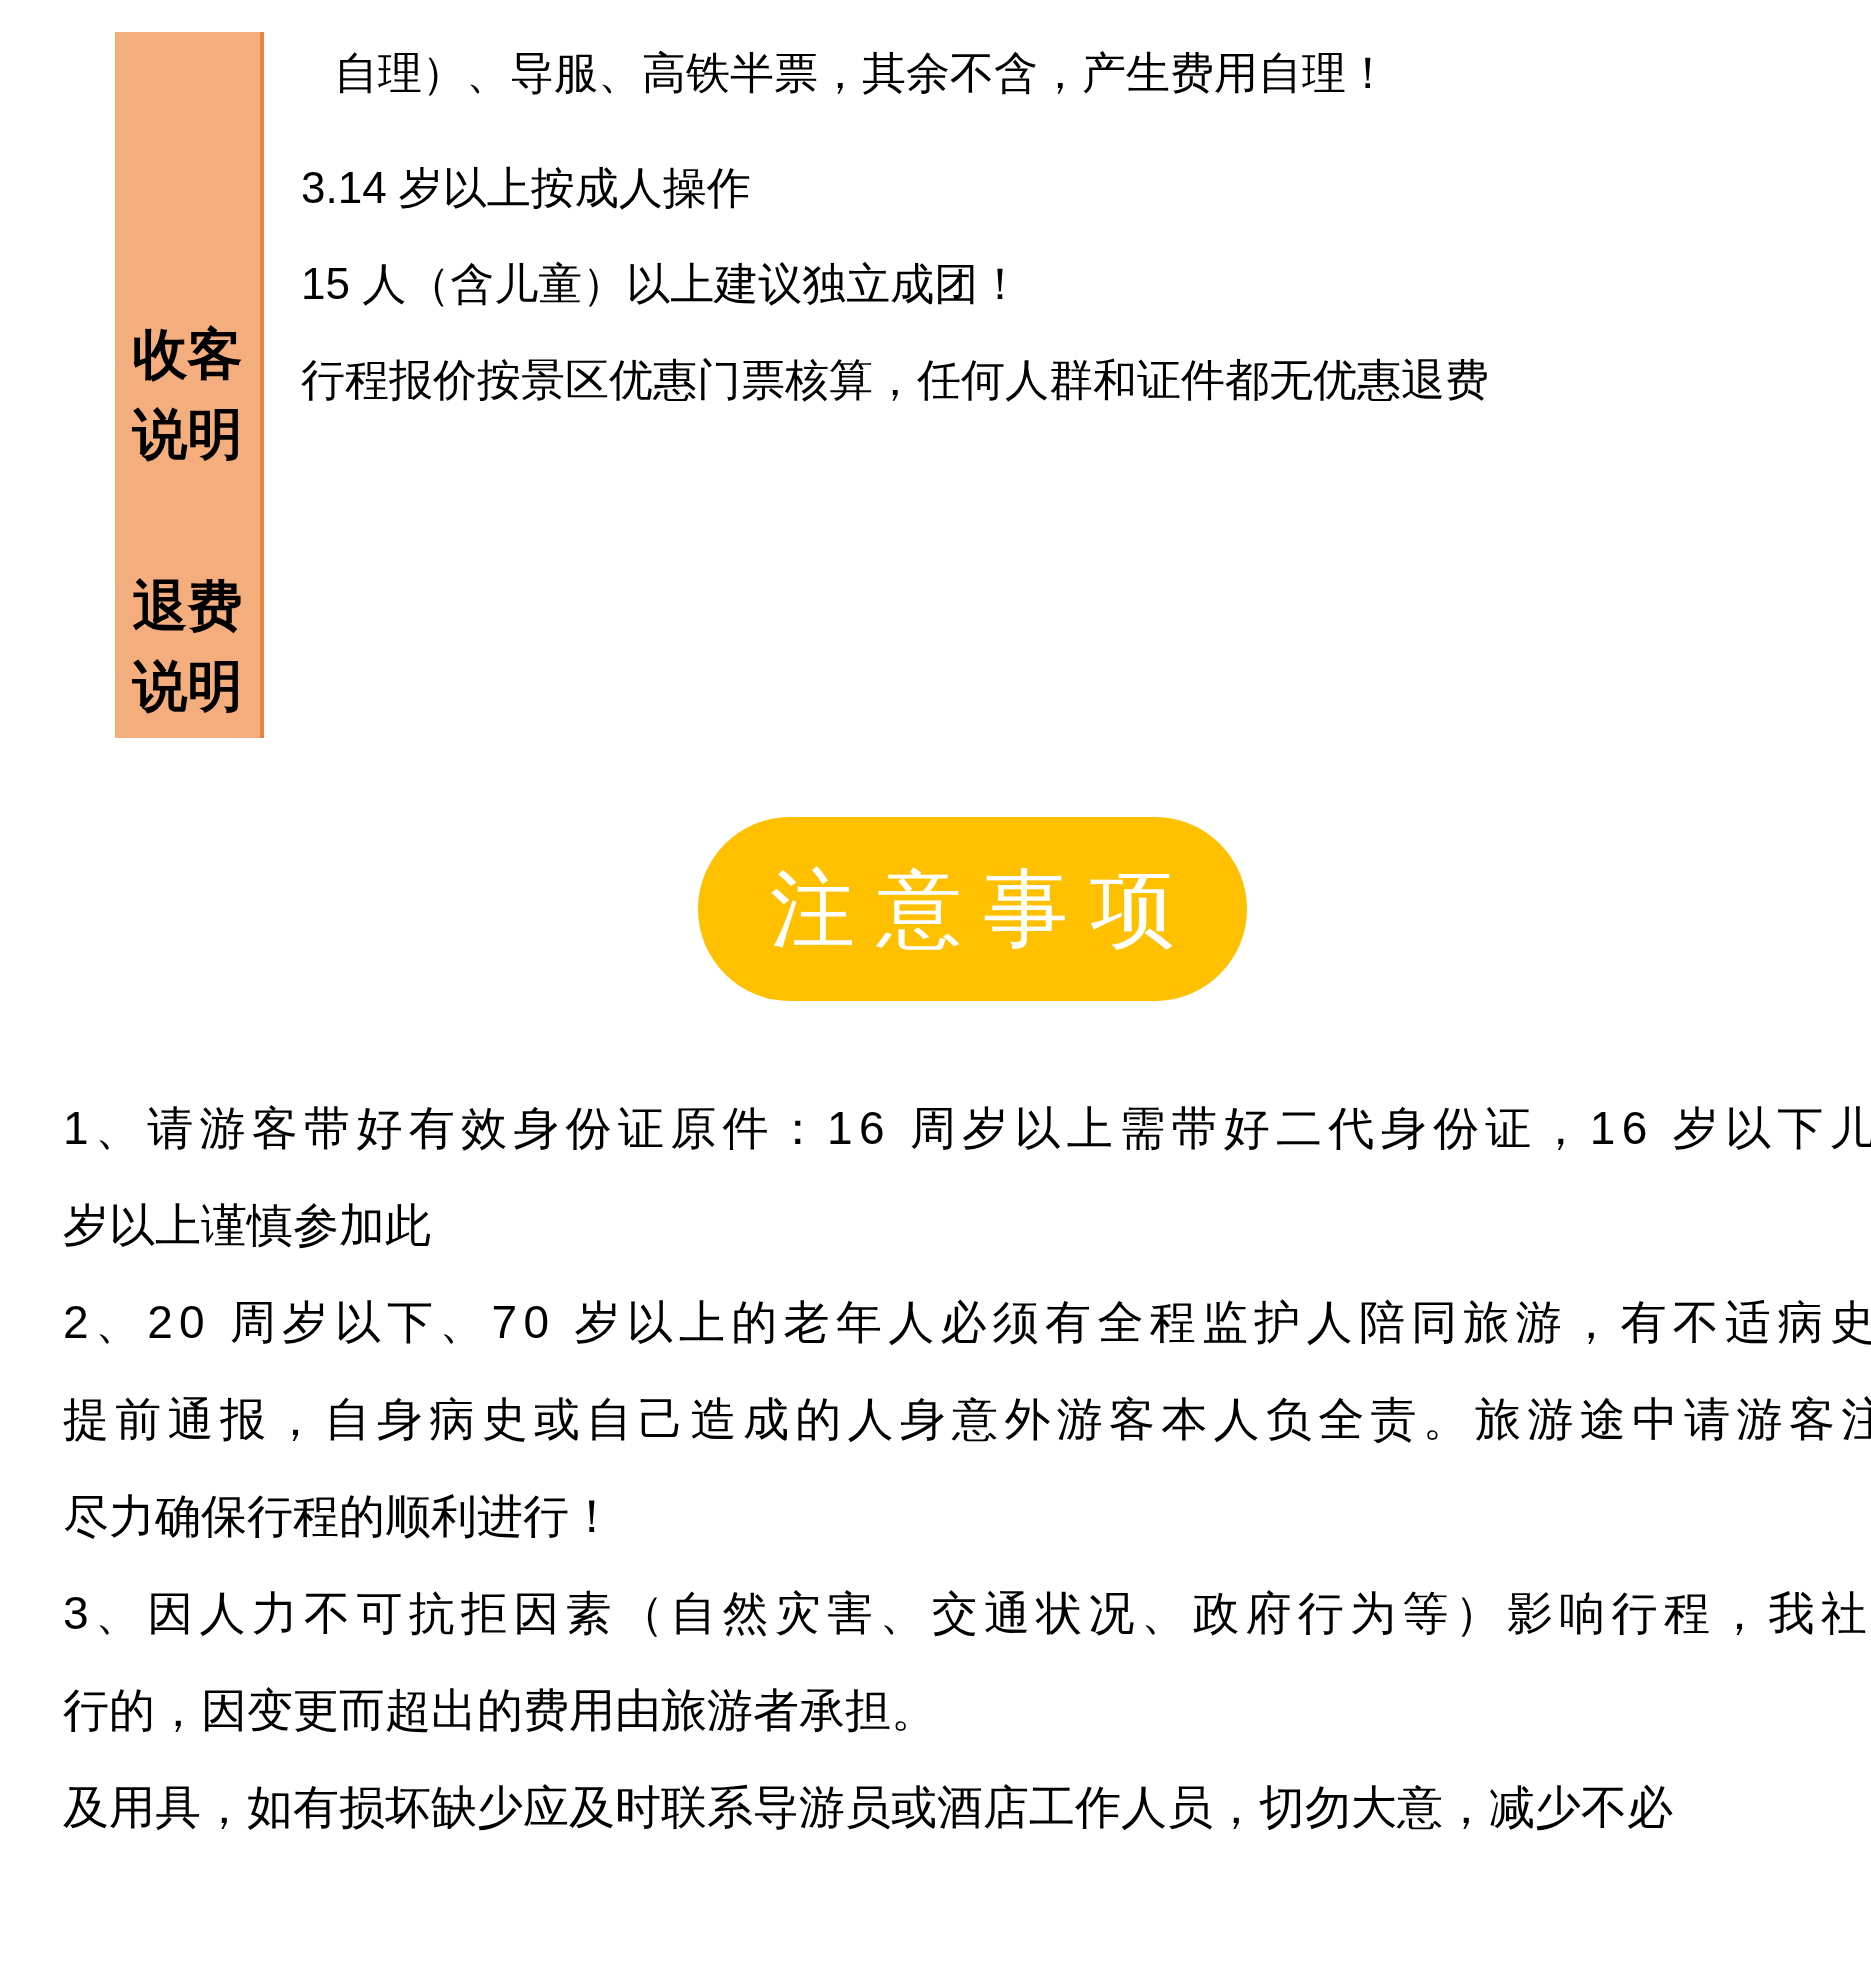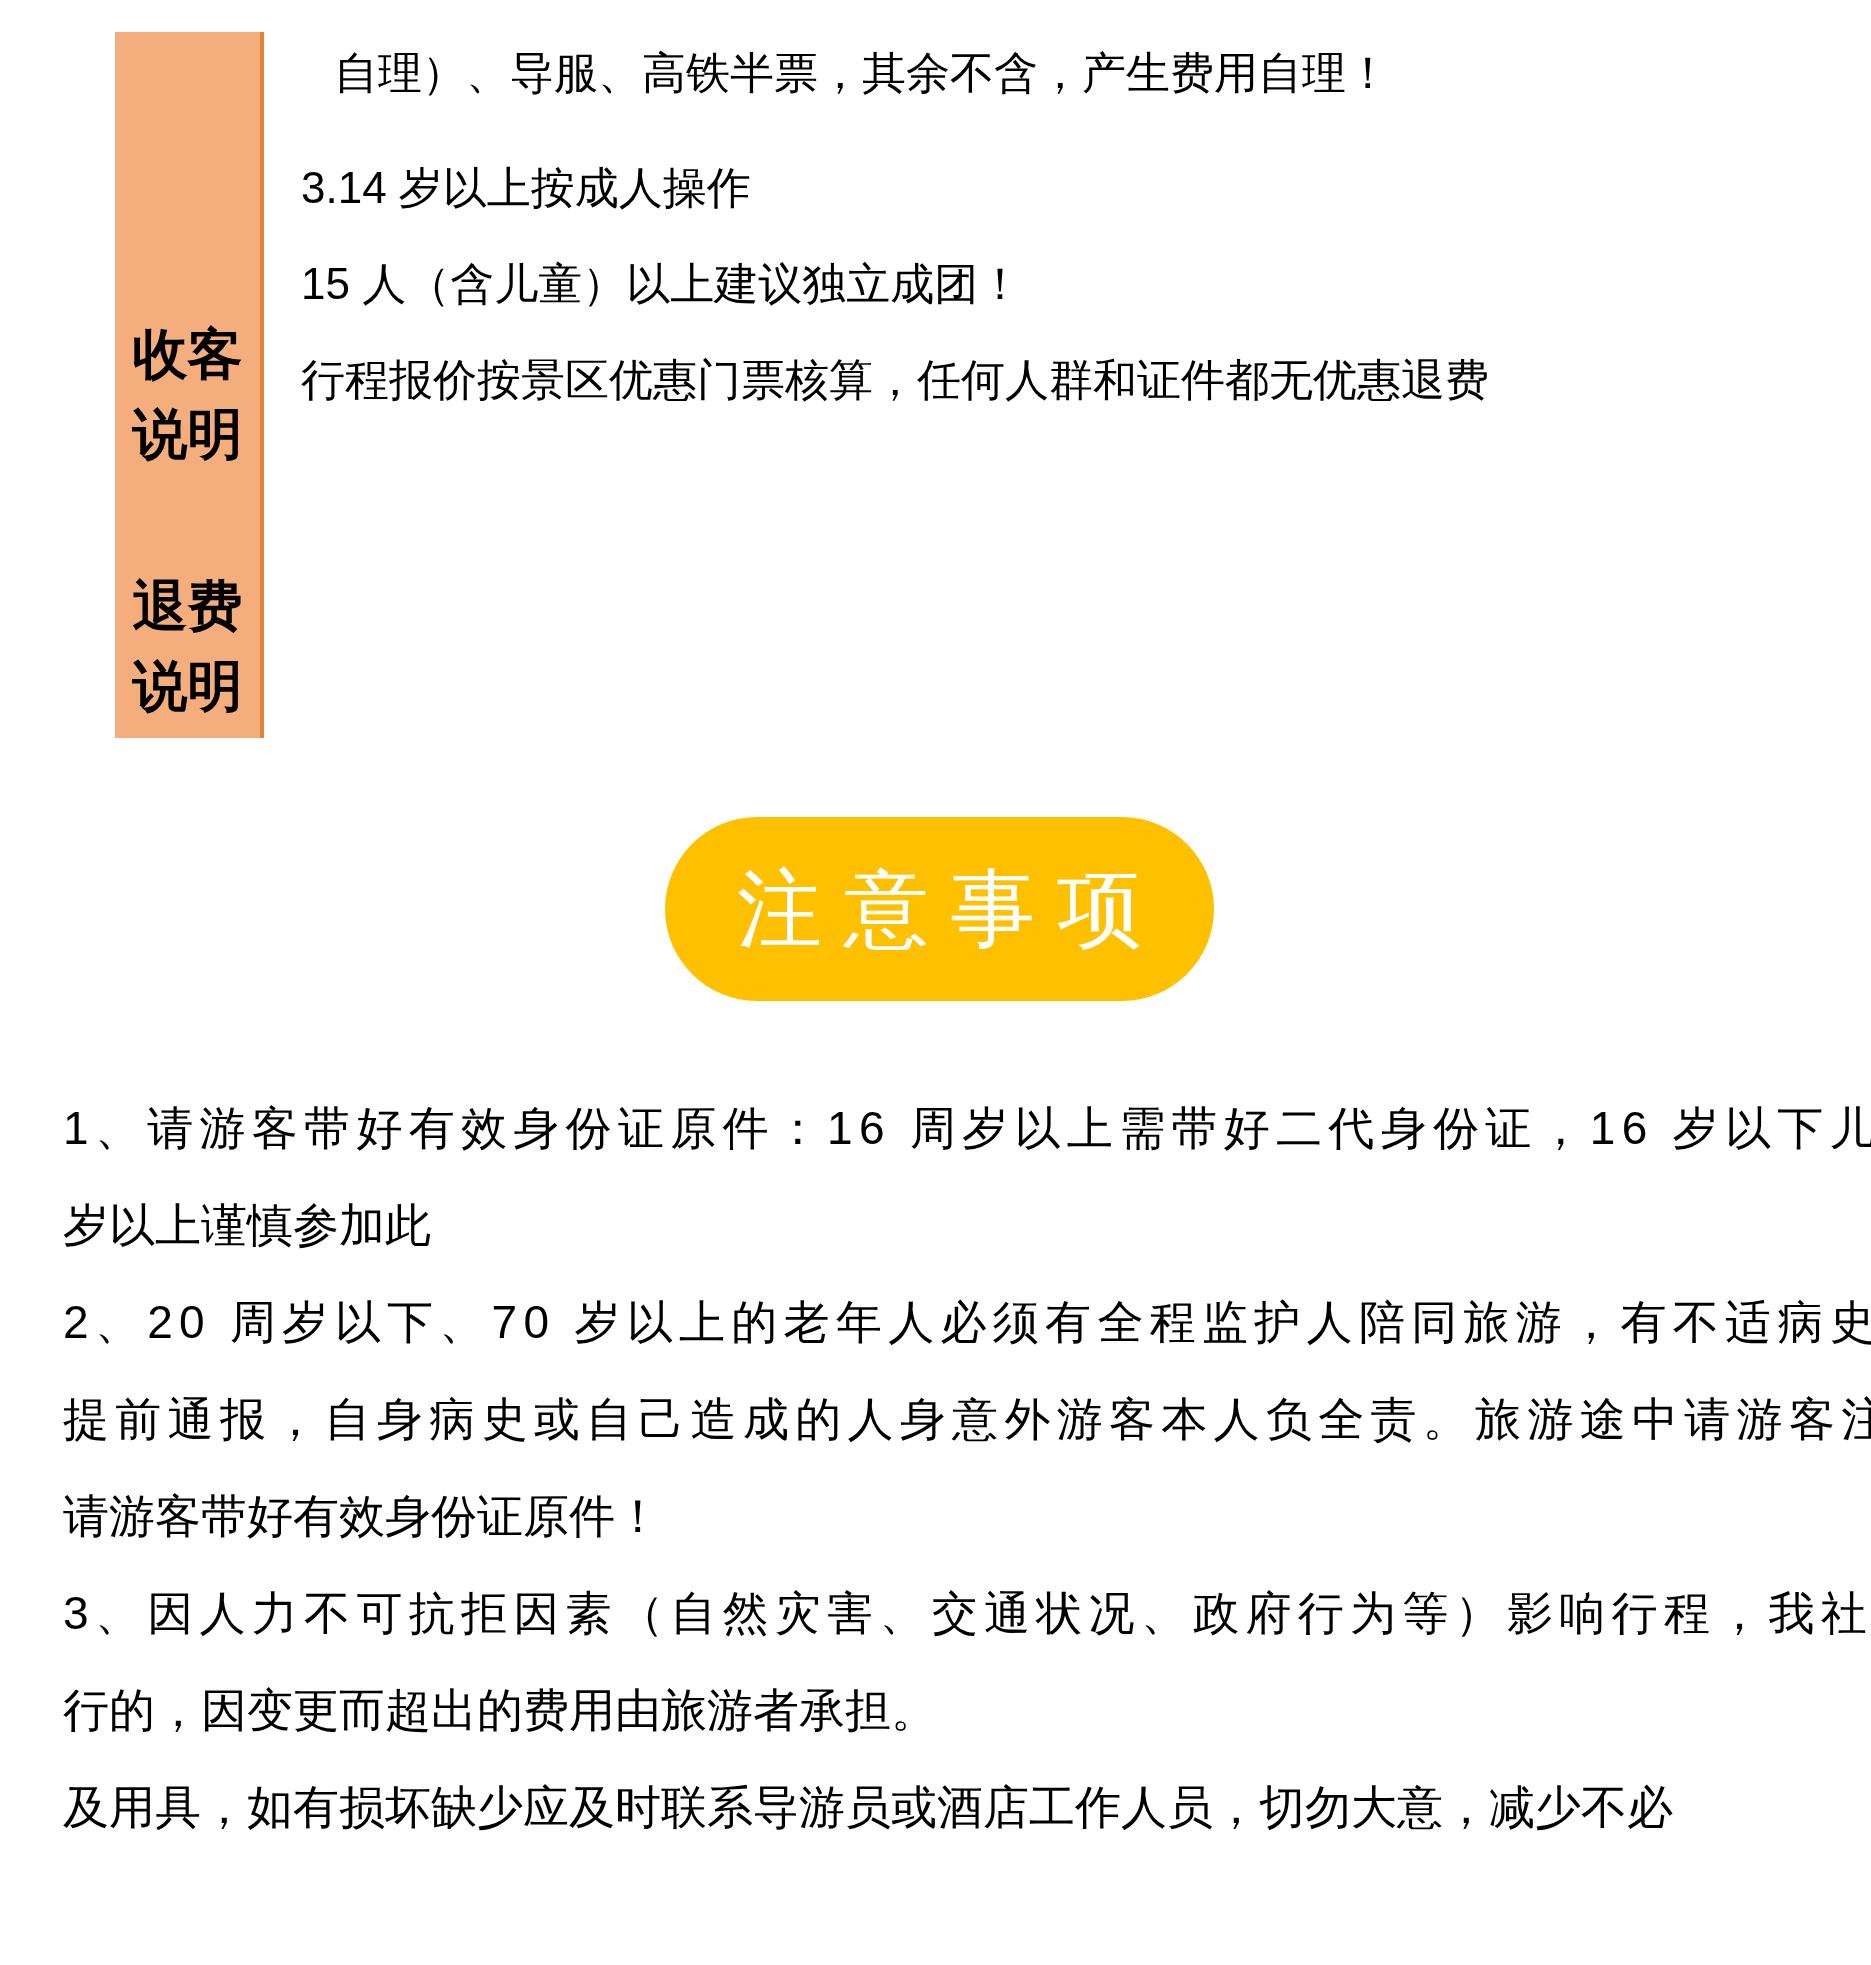--- a/index.html
+++ b/index.html
@@ -31,21 +31,21 @@
   }
   .table-content .para > div{
     height:96px;display:flex;align-items:center;
     font-size:44px;white-space:nowrap;
   }
   .table-content .para:nth-child(2){margin-top:19.7px;}
   .table-content .para:first-child > div{padding-left:33px;}
   .table-content .para > div:not(:last-child){letter-spacing:3.1px;}
   
   .badge{
-    position:absolute;left:665px;top:817px;
+    position:absolute;left:698px;top:817px;
     width:549px;height:184px;
     background:#FFC000;color:#ffffff;
     border-radius:92px;
     display:flex;align-items:center;justify-content:center;
     font-family:Liberation Mono, monospace;
     font-size:85px;letter-spacing:21.6px;padding-left:21.6px;
     box-sizing:border-box;
   }
   
   .notes{
@@ -90,21 +90,21 @@
 <div class="badge" style="background: rgb(255, 192, 0); color: rgb(255, 255, 255);">注意事项</div>
 
 <div class="notes" id="notes">
     <div class="n-para">
       <div class="note-line">1、请游客带好有效身份证原件：16 周岁以上需带好二代身份证，16 岁以下儿童</div>
       <div class="note-line">岁以上谨慎参加此</div>
     </div>
     <div class="n-para">
       <div class="note-line">2、20 周岁以下、70 岁以上的老年人必须有全程监护人陪同旅游，有不适病史须</div>
       <div class="note-line">提前通报，自身病史或自己造成的人身意外游客本人负全责。旅游途中请游客注</div>
-      <div class="note-line">请游客带好有效身份证原件！</div>
+      <div class="note-line">尽力确保行程的顺利进行！</div>
     </div>
     <div class="n-para">
       <div class="note-line">3、因人力不可抗拒因素（自然灾害、交通状况、政府行为等）影响行程，我社</div>
       <div class="note-line">行的，因变更而超出的费用由旅游者承担。</div>
     </div>
     <div class="n-para">
       <div class="note-line">及用具，如有损坏缺少应及时联系导游员或酒店工作人员，切勿大意，减少不必</div>
     </div>
   </div>
 

